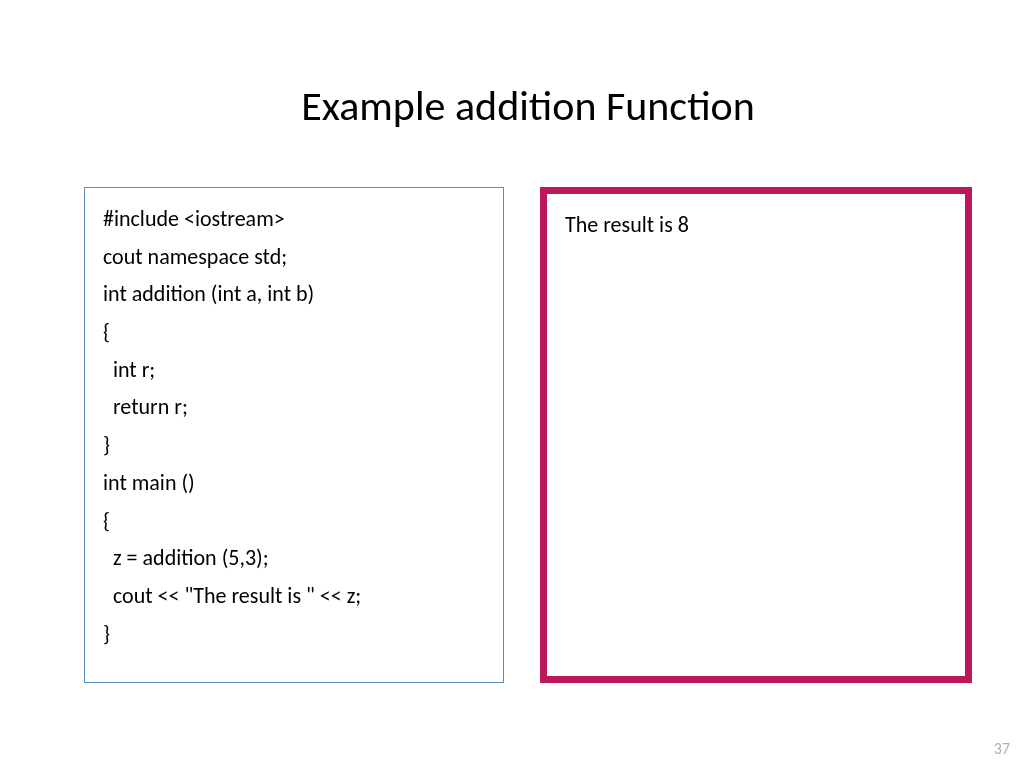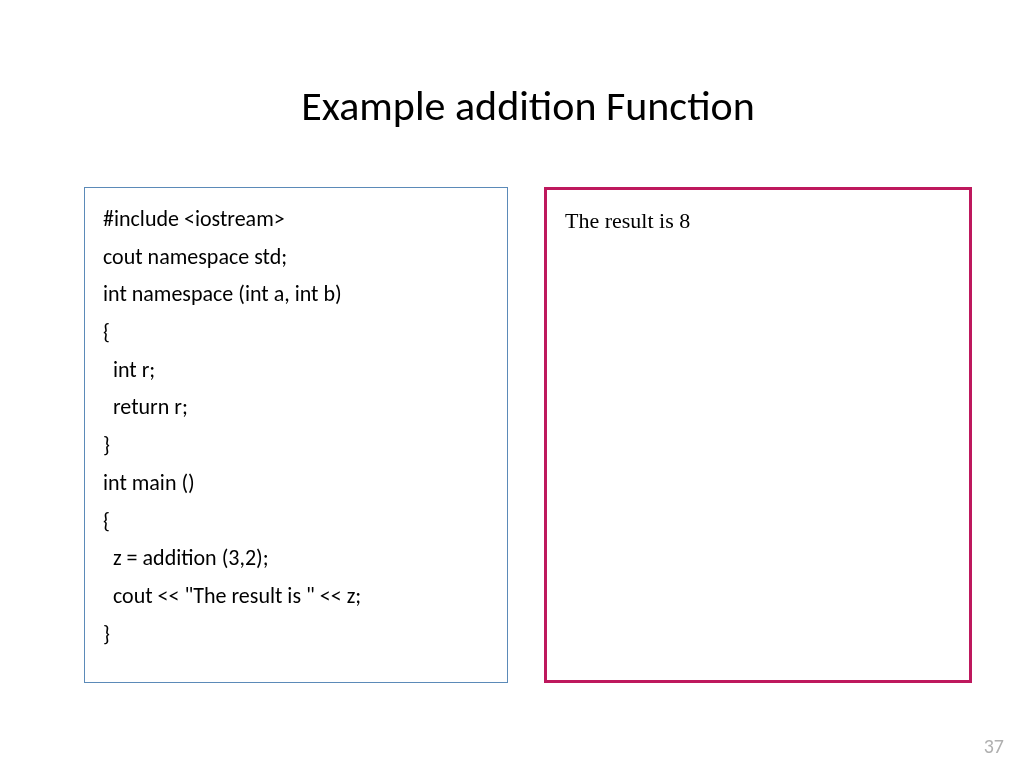--- a/index.html
+++ b/index.html
@@ -29,63 +29,62 @@
       padding: 12px 52px;
     }
     .code-box {
       flex: 1;
       border: 1px solid #5b8ab8;
       padding: 8px 10px;
       min-height: 496px;
     }
     .output-box {
       flex: 1;
-      border: 3px solid #be185d;
+      border: 7px solid #be185d;
       padding: 8px 10px;
       min-height: 496px;
-      font-family: Liberation Serif, serif;
     }
     .code-line {
       font-size: 22px;
       line-height: 1.35;
       color: #000000;
       white-space: pre;
     }
     .output-line {
       font-size: 22px;
       line-height: 1.35;
       color: #000000;
     }
     .page-number {
       position: absolute;
       bottom: 18px;
-      right: 28px;
-      font-size: 20px;
+      right: 22px;
+      font-size: 16px;
       color: #b0b0b0;
     }
   </style>
 </head>
 <body>
 
 <h1 class="slide-title">Example addition Function</h1>
 
 <div class="content-area">
   <div class="code-box">
     <div class="code-line">#include &lt;iostream&gt;</div>
     <div class="code-line">cout namespace std;</div>
     <div class="code-line"></div>
-    <div class="code-line">int namespace (int a, int b)</div>
+    <div class="code-line">int addition (int a, int b)</div>
     <div class="code-line">{</div>
     <div class="code-line">  int r;</div>
     <div class="code-line">  return r;</div>
     <div class="code-line">}</div>
     <div class="code-line"></div>
     <div class="code-line">int main ()</div>
     <div class="code-line">{</div>
-    <div class="code-line">  z = addition (3,2);</div>
+    <div class="code-line">  z = addition (5,3);</div>
     <div class="code-line">  cout &lt;&lt; "The result is " &lt;&lt; z;</div>
     <div class="code-line">}</div>
   </div>
   <div class="output-box">
     <div class="output-line">The result is 8</div>
   </div>
 </div>
 
 <div class="page-number">37</div>
 

